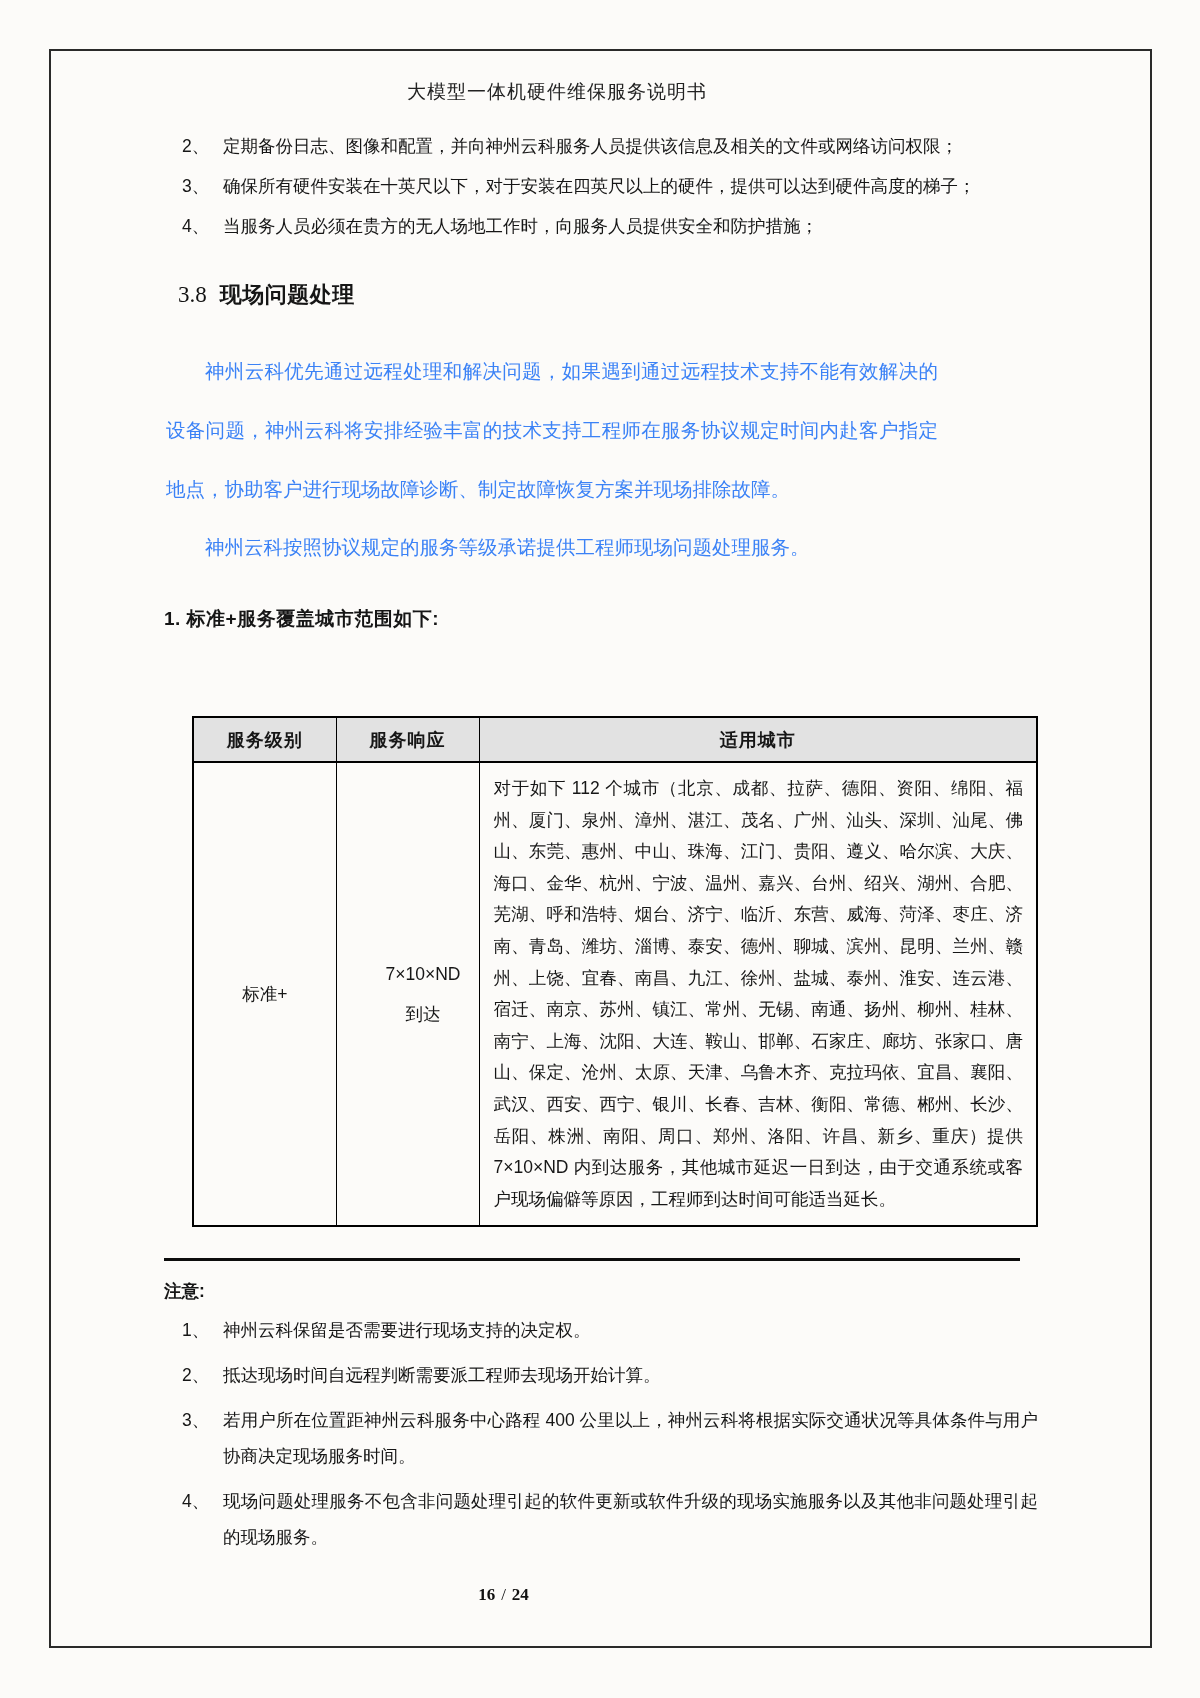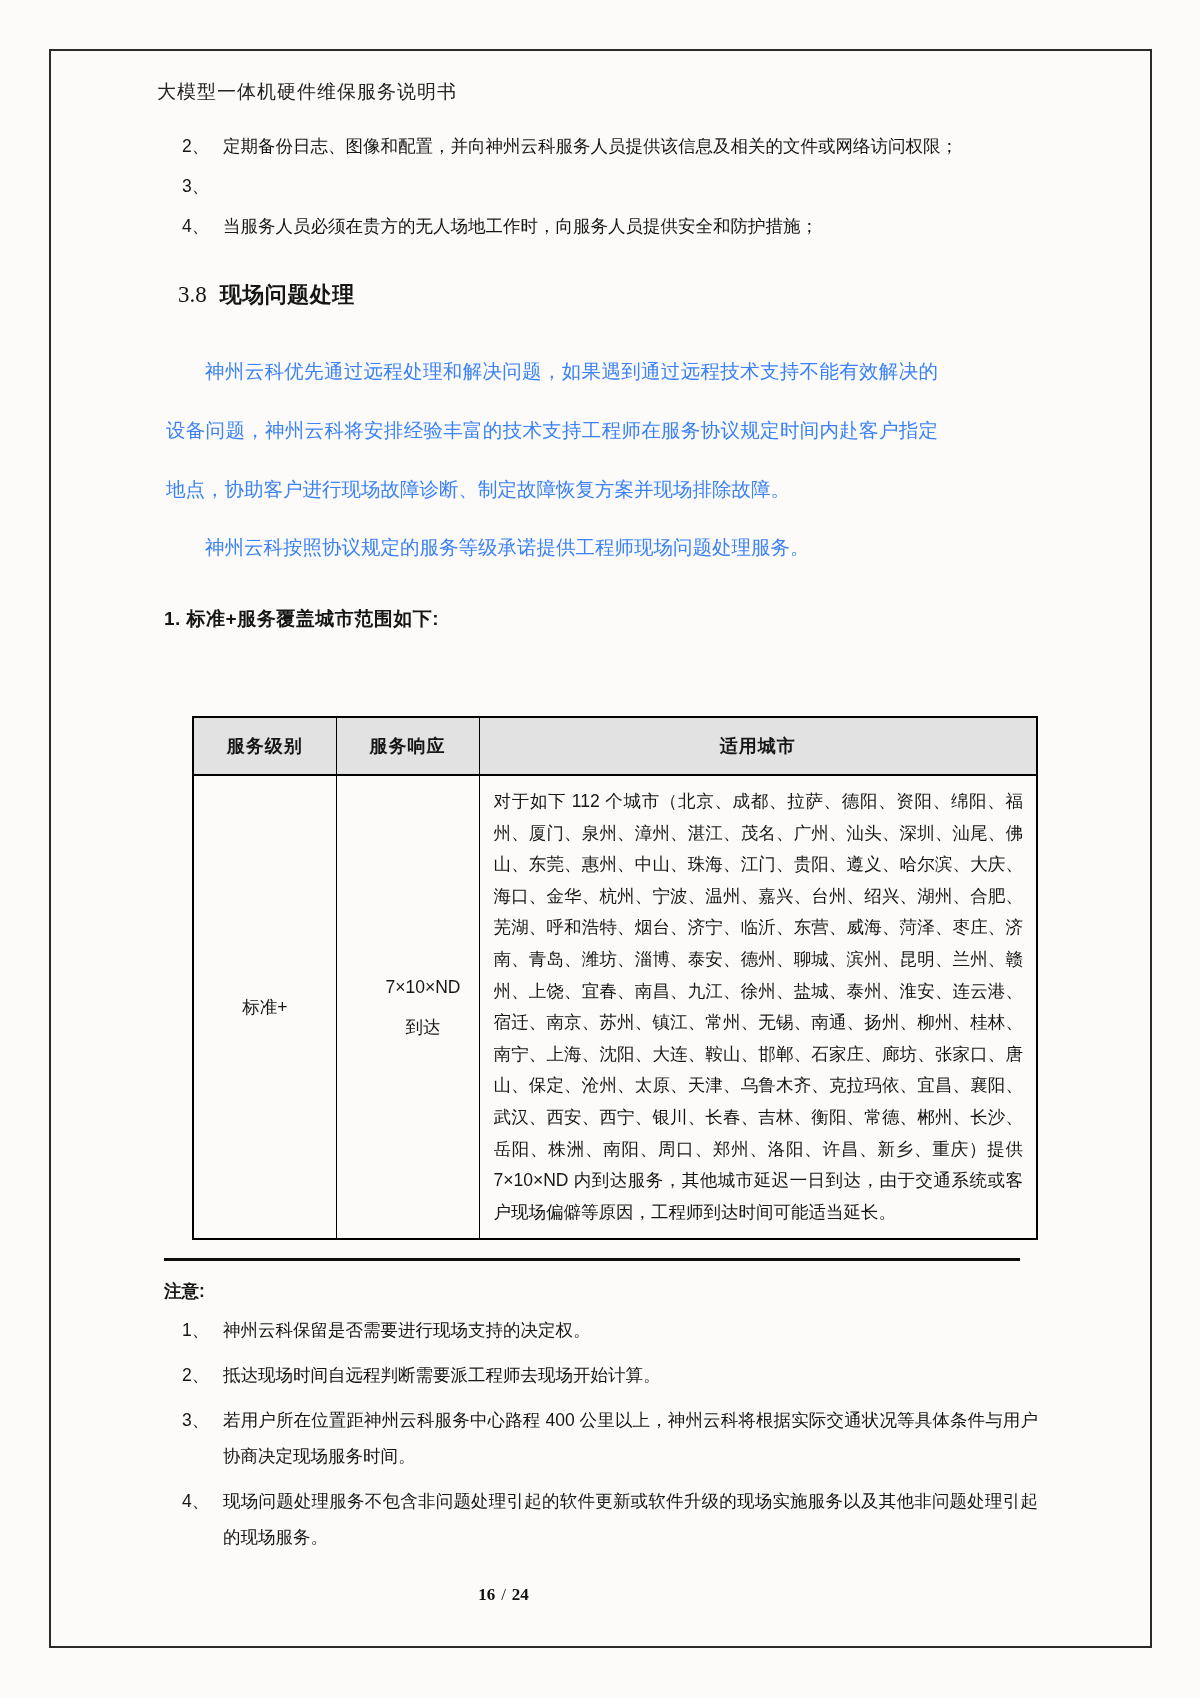--- a/index.html
+++ b/index.html
@@ -13,21 +13,21 @@
     overflow: hidden;
   }
   .page-frame {
     position: absolute; left: 49px; top: 49px;
     width: 1103px; height: 1599px;
     border: 2px solid #2a2a2a;
     background: transparent;
   }
   .header-title {
     position: absolute; top: 79px; left: 157px; width: 800px;
-    text-align: left;
+    text-align: center;
     font-family: "Liberation Serif", "DejaVu Serif", serif;
     font-size: 19px; color: #222; letter-spacing: 1px;
   }
   .intro-list { position: absolute; top: 136px; left: 182px; width: 860px; }
   .intro-item { display: flex; font-size: 17.5px; line-height: 21px; margin-bottom: 19px; }
   .intro-item .num { width: 41px; flex: 0 0 41px; }
   .section-heading { position: absolute; top: 280px; left: 178px; }
   .section-num {
     font-family: "Liberation Serif", "DejaVu Serif", serif;
     font-size: 23px; color: #111;
@@ -47,21 +47,21 @@
   table.svc-table {
     position: absolute; top: 716px; left: 192px;
     width: 844px; border-collapse: collapse; table-layout: fixed;
     border: 2px solid #000;
     background: #fff0;
   }
   .svc-table col.c1 { width: 143px; }
   .svc-table col.c2 { width: 143px; }
   .svc-table col.c3 { width: 558px; }
   .svc-table th {
-    height: 58px; background: #e2e2e2;
+    height: 45px; background: #e2e2e2;
     border: 1px solid #000; border-bottom: 2px solid #000;
     font-size: 18px; font-weight: bold; text-align: center; vertical-align: middle;
     letter-spacing: 1px;
   }
   .svc-table td {
     border: 1px solid #000;
     height: 408px; vertical-align: middle;
     font-size: 17.5px;
   }
   .svc-table td.center { text-align: center; }
@@ -99,20 +99,21 @@
 
 <div class="header-title">大模型一体机硬件维保服务说明书</div>
 
 <div class="intro-list">
   <div class="intro-item">
     <span class="num">2、</span>
     <span class="txt">定期备份日志、图像和配置，并向神州云科服务人员提供该信息及相关的文件或网络访问权限；</span>
   </div>
   <div class="intro-item">
     <span class="num">3、</span>
+    <span class="txt">确保所有硬件安装在十英尺以下，对于安装在四英尺以上的硬件，提供可以达到硬件高度的梯子；</span>
   </div>
   <div class="intro-item">
     <span class="num">4、</span>
     <span class="txt">当服务人员必须在贵方的无人场地工作时，向服务人员提供安全和防护措施；</span>
   </div>
 </div>
 
 <div class="section-heading">
   <span class="section-num">3.8</span><span class="section-title">现场问题处理</span>
 </div>

